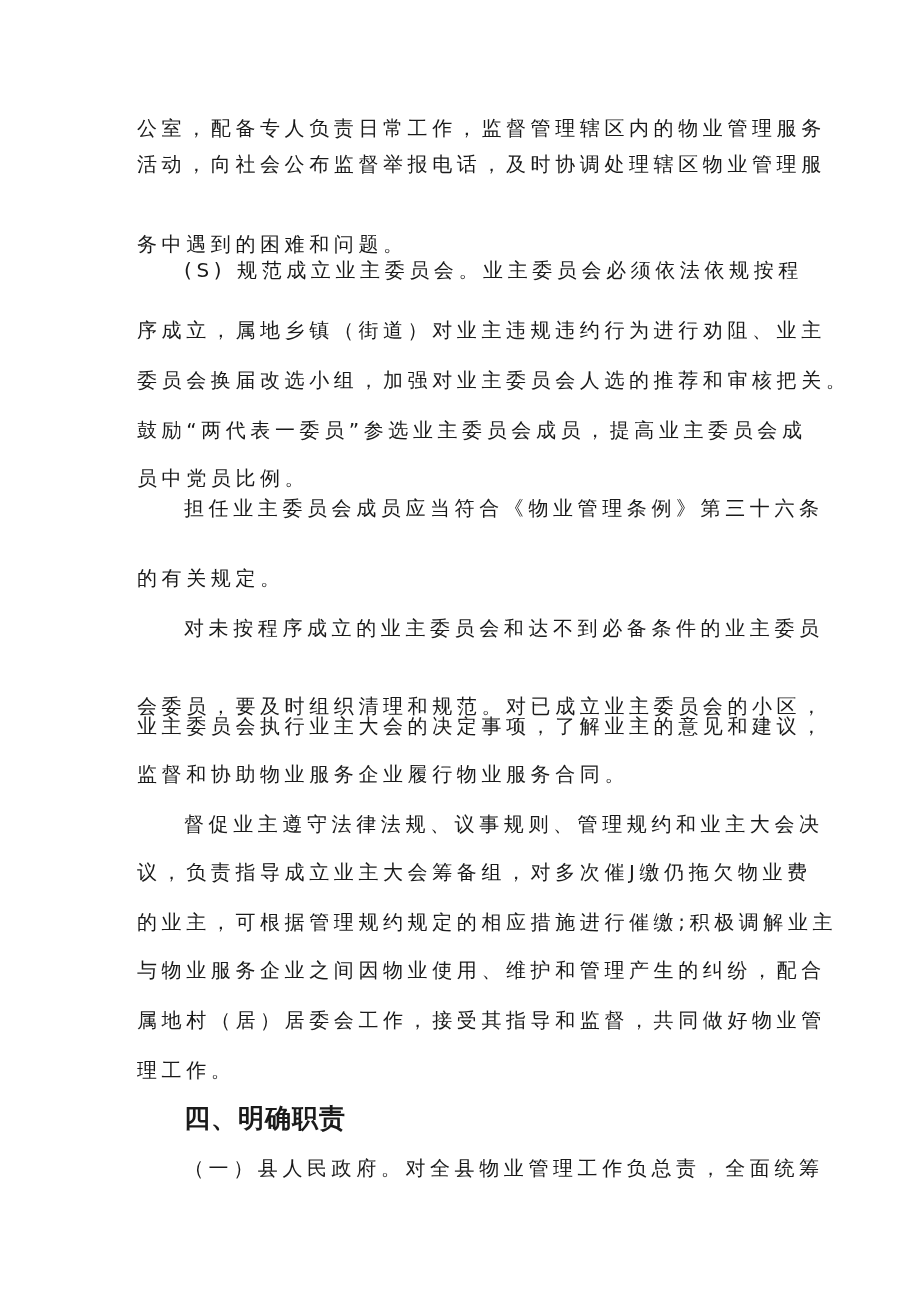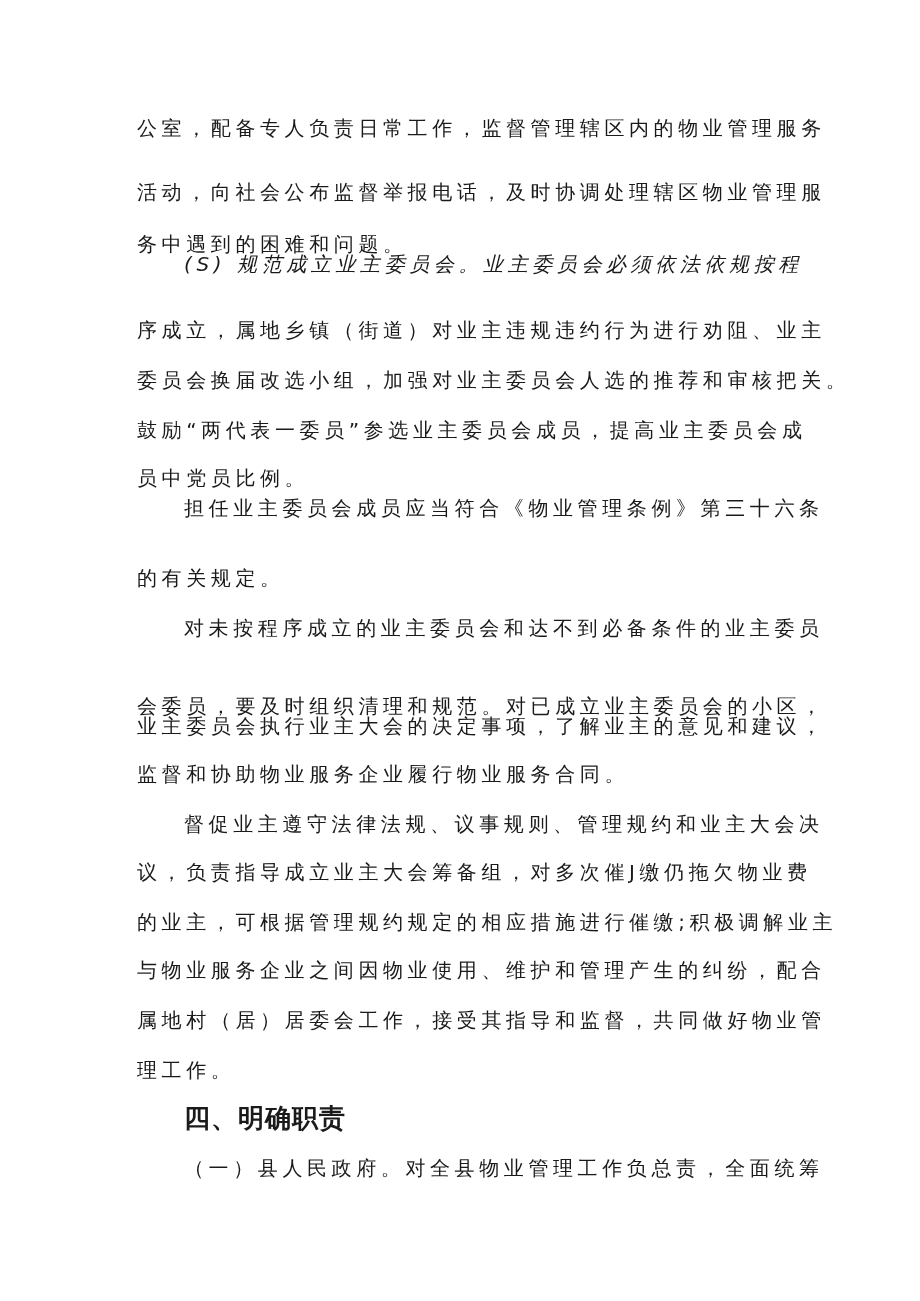--- a/index.html
+++ b/index.html
@@ -39,24 +39,24 @@
       letter-spacing: 1px;
       left: 47px;
     }
   </style>
 </head>
 <body>
 
 <div class="page">
 
   <div class="line" style="top:0px;">公室，配备专人负责日常工作，监督管理辖区内的物业管理服务</div>
-  <div class="line" style="top:64px;">活动，向社会公布监督举报电话，及时协调处理辖区物业管理服</div>
+  <div class="line" style="top:36px;">活动，向社会公布监督举报电话，及时协调处理辖区物业管理服</div>
   <div class="line" style="top:92px;margin-top:24px;">务中遇到的困难和问题。</div>
 
-  <div class="line indent" style="top:136px;font-style:italic;">(S) 规范成立业主委员会。业主委员会必须依法依规按程</div>
+  <div class="line indent" style="top:142px;">(S) 规范成立业主委员会。业主委员会必须依法依规按程</div>
   <div class="line" style="top:202px;">序成立，属地乡镇（街道）对业主违规违约行为进行劝阻、业主</div>
   <div class="line" style="top:252px;">委员会换届改选小组，加强对业主委员会人选的推荐和审核把关。</div>
   <div class="line" style="top:302px;">鼓励“两代表一委员”参选业主委员会成员，提高业主委员会成</div>
   <div class="line" style="top:350px;">员中党员比例。</div>
 
   <div class="line indent" style="top:380px;">担任业主委员会成员应当符合《物业管理条例》第三十六条</div>
   <div class="line" style="top:450px;">的有关规定。</div>
 
   <div class="line indent" style="top:500px;">对未按程序成立的业主委员会和达不到必备条件的业主委员</div>
   <div class="line" style="top:550px;margin-top:28px;">会委员，要及时组织清理和规范。对已成立业主委员会的小区，</div>

